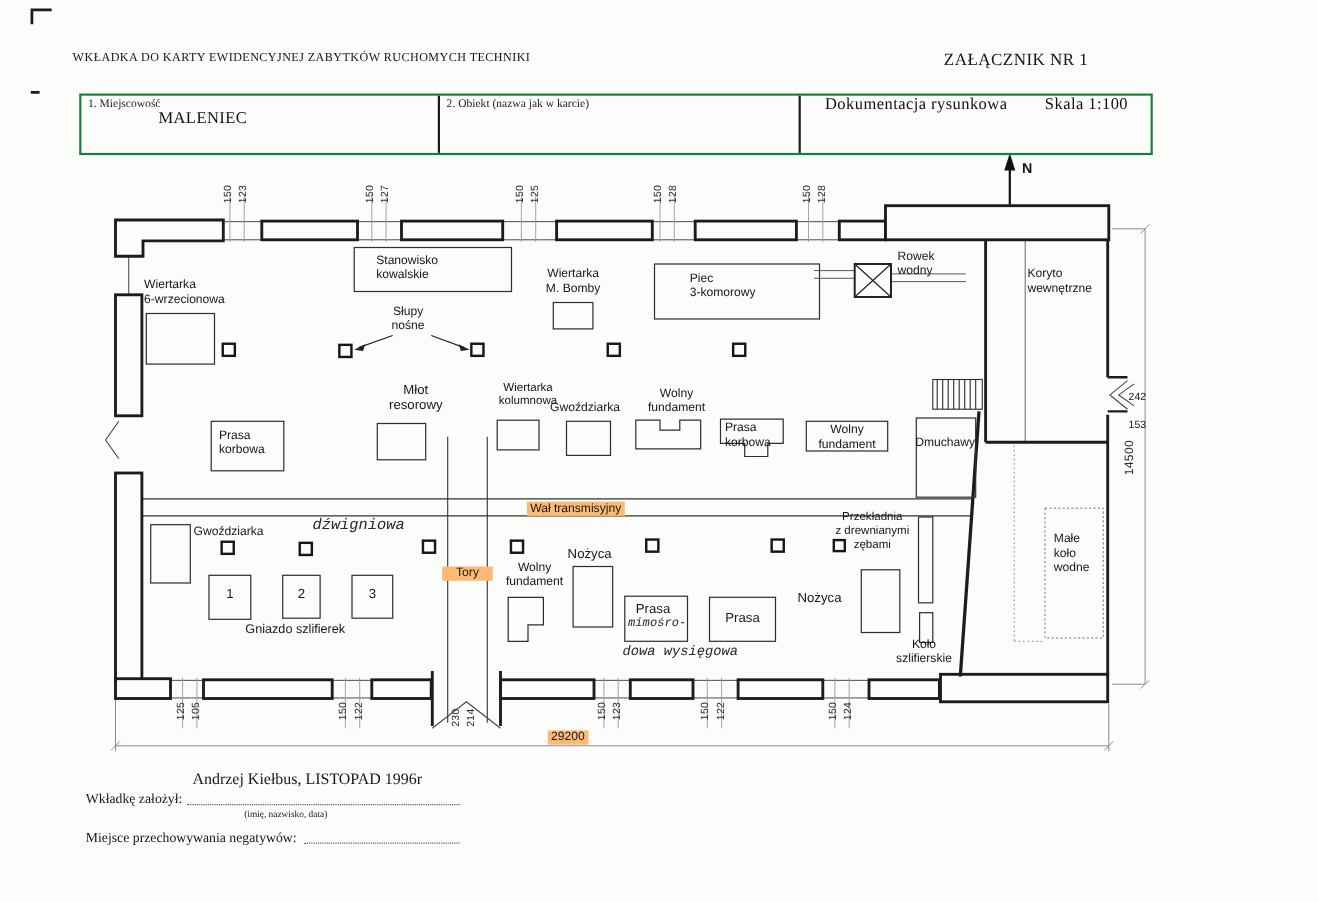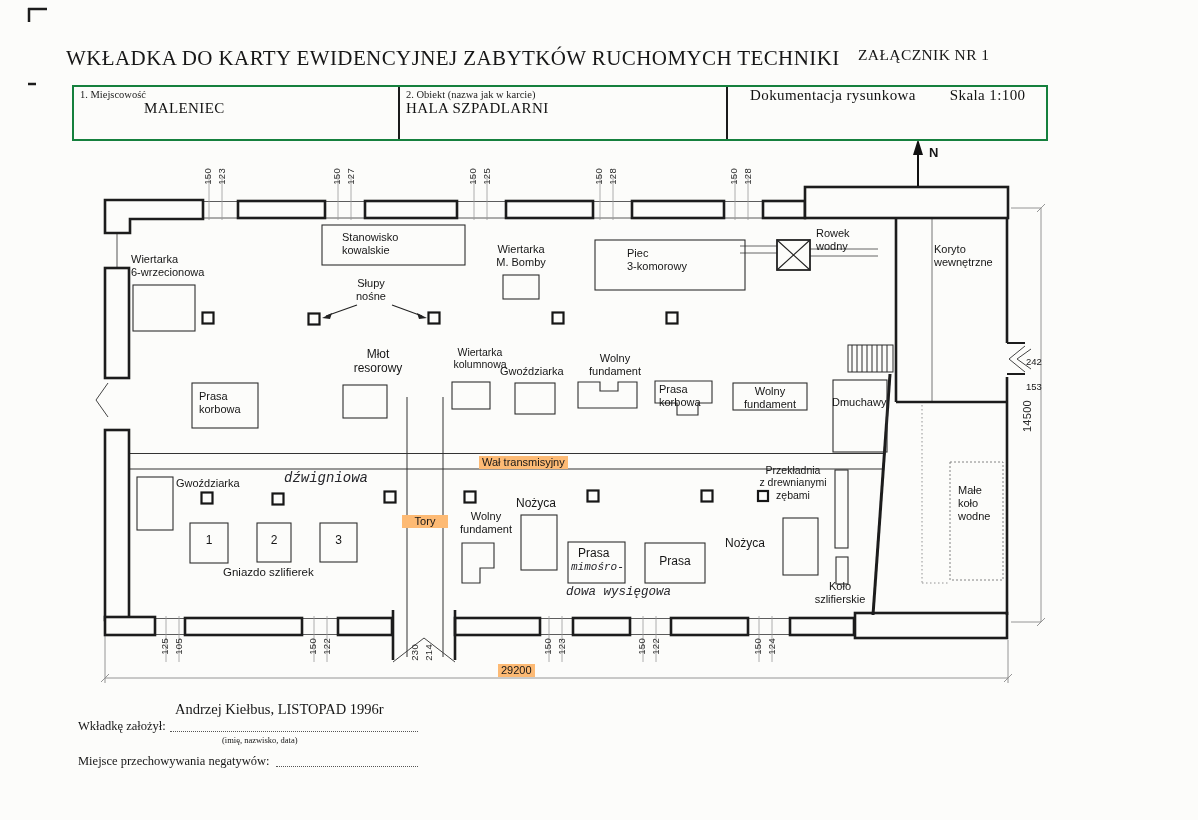--- a/index.html
+++ b/index.html
@@ -165,31 +165,30 @@
           <path fill="#222" stroke="none" d="M427,318 l-10,-5 2,6 z"></path>
       </g>
 
       <g>
         <path d="M918,186 V150" stroke="#111" stroke-width="2"></path>
         <path d="M918,139 L913,155 H923 Z" fill="#111" stroke="none"></path>
       </g>
     </g>
   </svg>
 
-  <div class="lbl serif" style="left:66px;top:46px;font-size:21px;letter-spacing:.4px;">WKŁADKA DO KARTY EWIDENCYJNEJ ZABYTKÓW RUCHOMYCH TECHNIKI</div>
+  <div class="lbl serif" style="left:66px;top:46px;font-size:11px;letter-spacing:.4px;">WKŁADKA DO KARTY EWIDENCYJNEJ ZABYTKÓW RUCHOMYCH TECHNIKI</div>
   <div class="lbl serif" style="left:858px;top:46px;font-size:15.5px;letter-spacing:.4px;">ZAŁĄCZNIK NR 1</div>
 
   <div class="formtable">
     <div class="fcell" style="width:326px;">
       <div class="flabel">1. Miejscowość</div>
       <div class="fvalue" style="padding-left:70px;">MALENIEC</div>
     </div>
     <div class="fcell" style="width:328px;">
       <div class="flabel">2. Obiekt (nazwa jak w karcie)</div>
-      <div class="fvalue" style="padding-left:6px;">HALA SZPADLARNI</div>
     </div>
     <div class="fcell" style="width:318px;">
       <div style="display:flex;gap:34px;">
         <span class="fvalue" style="padding-left:22px;">Dokumentacja rysunkowa</span>
         <span class="fvalue">Skala 1:100</span>
       </div>
     </div>
   </div>
 
   <div class="lbl" style="left:929px;top:145px;font-weight:bold;font-size:13px;">N</div>

